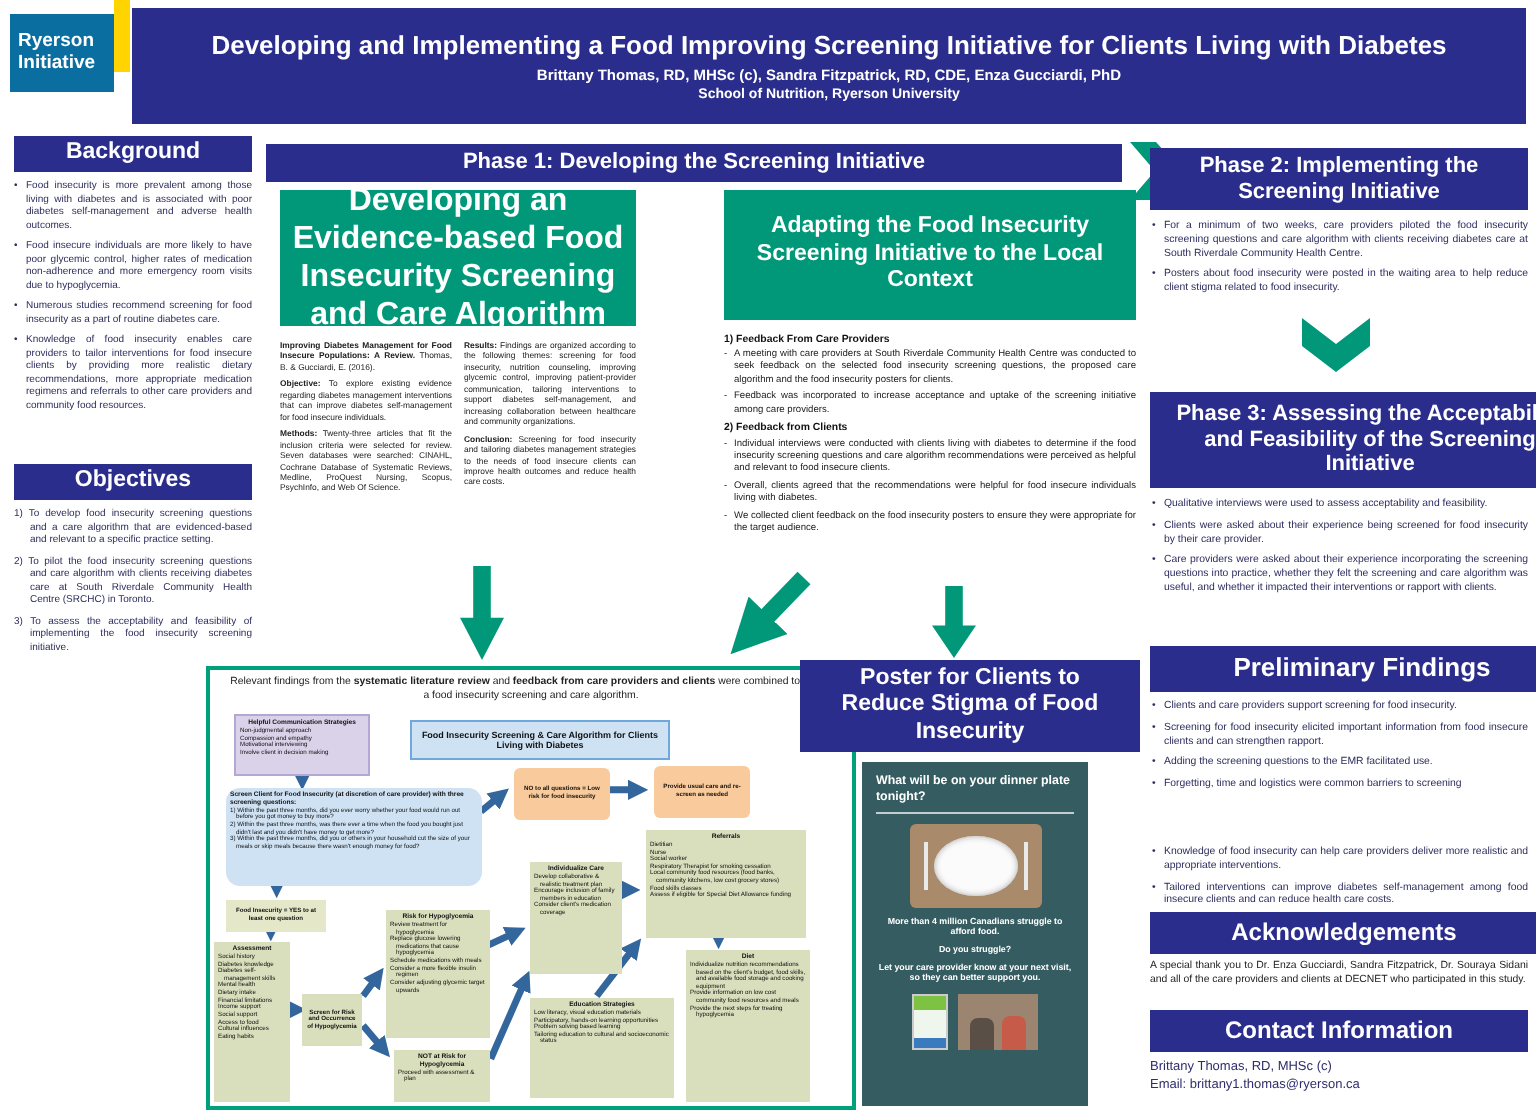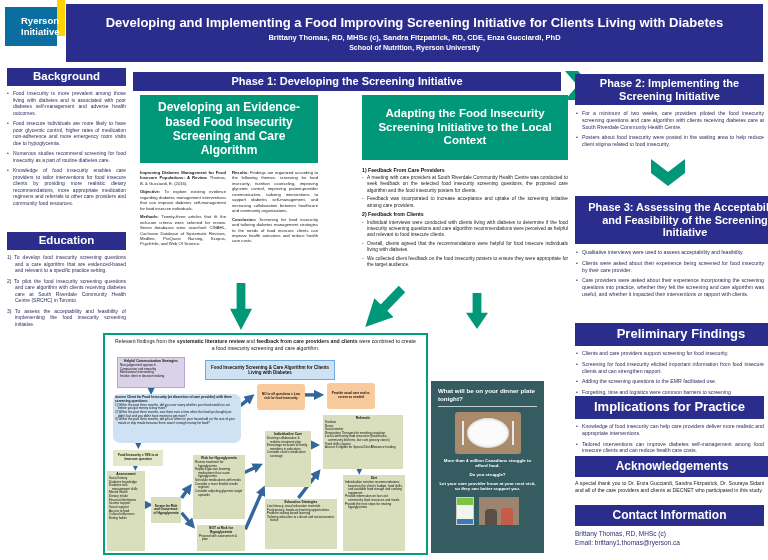--- a/index.html
+++ b/index.html
@@ -10,21 +10,21 @@
   .abs { position:absolute; }
   .navy-bar { background:#2b2d8c; color:#fff; font-weight:bold; display:flex;
     align-items:center; justify-content:center; text-align:center; line-height:1.15; }
   .green-head { background:#009878; color:#fff; font-weight:bold; display:flex;
     align-items:center; justify-content:center; text-align:center; line-height:1.2; padding:2px 6px; }
 
   
   .logo-accent { left:57px; top:0; width:8px; height:36px; background:#ffd400; }
   .logo { left:5px; top:7px; width:52px; height:39px; background:#0a6fa0; color:#fff;
     font-weight:bold; font-size:9.5px; line-height:1.1; display:flex; flex-direction:column;
-    justify-content:center; padding-left:16px; }
+    justify-content:center; padding-left:4px; }
   .title-bar { left:66px; top:4px; width:697px; height:58px; background:#2b2d8c; color:#fff;
     display:flex; flex-direction:column; align-items:center; justify-content:center; text-align:center; }
   .main-title { font-size:13px; font-weight:bold; }
   .authors { font-size:7.5px; font-weight:bold; margin-top:3px; }
   .affil { font-size:7px; font-weight:bold; margin-top:2px; }
 
   
   .sec-head { font-size:11.5px; }
   .tiny-list { font-size:5px; line-height:1.3; color:#2d2d5f; }
   .tiny-list li { list-style:none; position:relative; padding-left:6px; margin-bottom:4px; text-align:justify; }
@@ -113,31 +113,31 @@
     <div class="affil">School of Nutrition, Ryerson University</div>
   </div>
 
   <div class="abs navy-bar sec-head" style="left:7px;top:68px;width:119px;height:18px">Background</div>
   <ul class="abs tiny-list" style="left:7px;top:90px;width:119px">
       <li>Food insecurity is more prevalent among those living with diabetes and is associated with poor diabetes self-management and adverse health outcomes.</li>
       <li>Food insecure individuals are more likely to have poor glycemic control, higher rates of medication non-adherence and more emergency room visits due to hypoglycemia.</li>
       <li>Numerous studies recommend screening for food insecurity as a part of routine diabetes care.</li>
       <li>Knowledge of food insecurity enables care providers to tailor interventions for food insecure clients by providing more realistic dietary recommendations, more appropriate medication regimens and referrals to other care providers and community food resources.</li>
     </ul>
-  <div class="abs navy-bar sec-head" style="left:7px;top:232px;width:119px;height:18px">Education</div>
+  <div class="abs navy-bar sec-head" style="left:7px;top:232px;width:119px;height:18px">Objectives</div>
   <ul class="abs num-list" style="left:7px;top:254px;width:119px">
       <li>1) To develop food insecurity screening questions and a care algorithm that are evidenced-based and relevant to a specific practice setting.</li>
       <li>2) To pilot the food insecurity screening questions and care algorithm with clients receiving diabetes care at South Riverdale Community Health Centre (SRCHC) in Toronto.</li>
       <li>3) To assess the acceptability and feasibility of implementing the food insecurity screening initiative.</li>
     </ul>
 
   <div class="abs navy-bar" style="left:133px;top:72px;width:428px;height:19px;font-size:11px">Phase 1: Developing the Screening Initiative</div>
   <div class="abs g-chev-right" style="left:565px;top:71px;width:26px;height:29px"></div>
 
-  <div class="abs green-head" style="left:140px;top:95px;width:178px;height:68px;font-size:12px">Developing an Evidence-based Food Insecurity Screening and Care Algorithm</div>
+  <div class="abs green-head" style="left:140px;top:95px;width:178px;height:68px;font-size:16px">Developing an Evidence-based Food Insecurity Screening and Care Algorithm</div>
   <div class="abs box1-cols" style="left:140px;top:170px;width:178px">
     <div>
         <p><b>Improving Diabetes Management for Food Insecure Populations: A Review.</b> <span>Thomas, B. &amp; Gucciardi, E. (2016).</span></p>
         <p><b>Objective:</b> <span>To explore existing evidence regarding diabetes management interventions that can improve diabetes self-management for food insecure individuals.</span></p>
         <p><b>Methods:</b> <span>Twenty-three articles that fit the inclusion criteria were selected for review. Seven databases were searched: CINAHL, Cochrane Database of Systematic Reviews, Medline, ProQuest Nursing, Scopus, PsychInfo, and Web Of Science.</span></p>
       </div>
     <div>
         <p><b>Results:</b> <span>Findings are organized according to the following themes: screening for food insecurity, nutrition counseling, improving glycemic control, improving patient-provider communication, tailoring interventions to support diabetes self-management, and increasing collaboration between healthcare and community organizations.</span></p>
         <p><b>Conclusion:</b> <span>Screening for food insecurity and tailoring diabetes management strategies to the needs of food insecure clients can improve health outcomes and reduce health care costs.</span></p>
       </div>
@@ -292,20 +292,21 @@
     <div class="fcb olive" style="left:238px;top:140px;width:62px;height:76px">
       <div class="t">Diet</div>
       <ul>
           <li>Individualize nutrition recommendations based on the client's budget, food skills, and available food storage and cooking equipment</li>
           <li>Provide information on low cost community food resources and meals</li>
           <li>Provide the next steps for treating hypoglycemia</li>
         </ul>
     </div>
   </div>
 
+  <div class="abs navy-bar" style="left:400px;top:330px;width:170px;height:46px;font-size:11.5px;padding:0 8px">Poster for Clients to Reduce Stigma of Food Insecurity</div>
   <div class="abs poster">
     <div class="poster-headline">What will be on your dinner plate tonight?</div>
     <div class="placemat">
       <div class="fork"></div>
       <div class="plate"></div>
       <div class="knife"></div>
     </div>
     <div class="poster-line">More than 4 million Canadians struggle to afford food.</div>
     <div class="poster-line">Do you struggle?</div>
     <div class="poster-line">Let your care provider know at your next visit, so they can better support you.</div>
@@ -334,21 +335,20 @@
     </ul>
 
   <div class="abs navy-bar" style="left:575px;top:323px;width:212px;height:23px;font-size:13px">Preliminary Findings</div>
   <ul class="abs r-bullets" style="left:575px;top:350px;width:189px">
       <li>Clients and care providers support screening for food insecurity.</li>
       <li>Screening for food insecurity elicited important information from food insecure clients and can strengthen rapport.</li>
       <li>Adding the screening questions to the EMR facilitated use.</li>
       <li>Forgetting, time and logistics were common barriers to screening</li>
     </ul>
 
-  <div class="abs navy-bar" style="left:575px;top:396px;width:189px;height:23px;font-size:13px">Implications for Practice</div>
   <ul class="abs r-bullets" style="left:575px;top:423px;width:189px">
       <li>Knowledge of food insecurity can help care providers deliver more realistic and appropriate interventions.</li>
       <li>Tailored interventions can improve diabetes self-management among food insecure clients and can reduce health care costs.</li>
     </ul>
 
   <div class="abs navy-bar" style="left:575px;top:456px;width:194px;height:21px;font-size:12px">Acknowledgements</div>
   <div class="abs ack-text" style="left:575px;top:480px;width:189px">A special thank you to Dr. Enza Gucciardi, Sandra Fitzpatrick, Dr. Souraya Sidani and all of the care providers and clients at DECNET who participated in this study.</div>
 
   <div class="abs navy-bar" style="left:575px;top:505px;width:189px;height:21px;font-size:12px">Contact Information</div>
   <div class="abs ci-text" style="left:575px;top:529px;width:189px">

